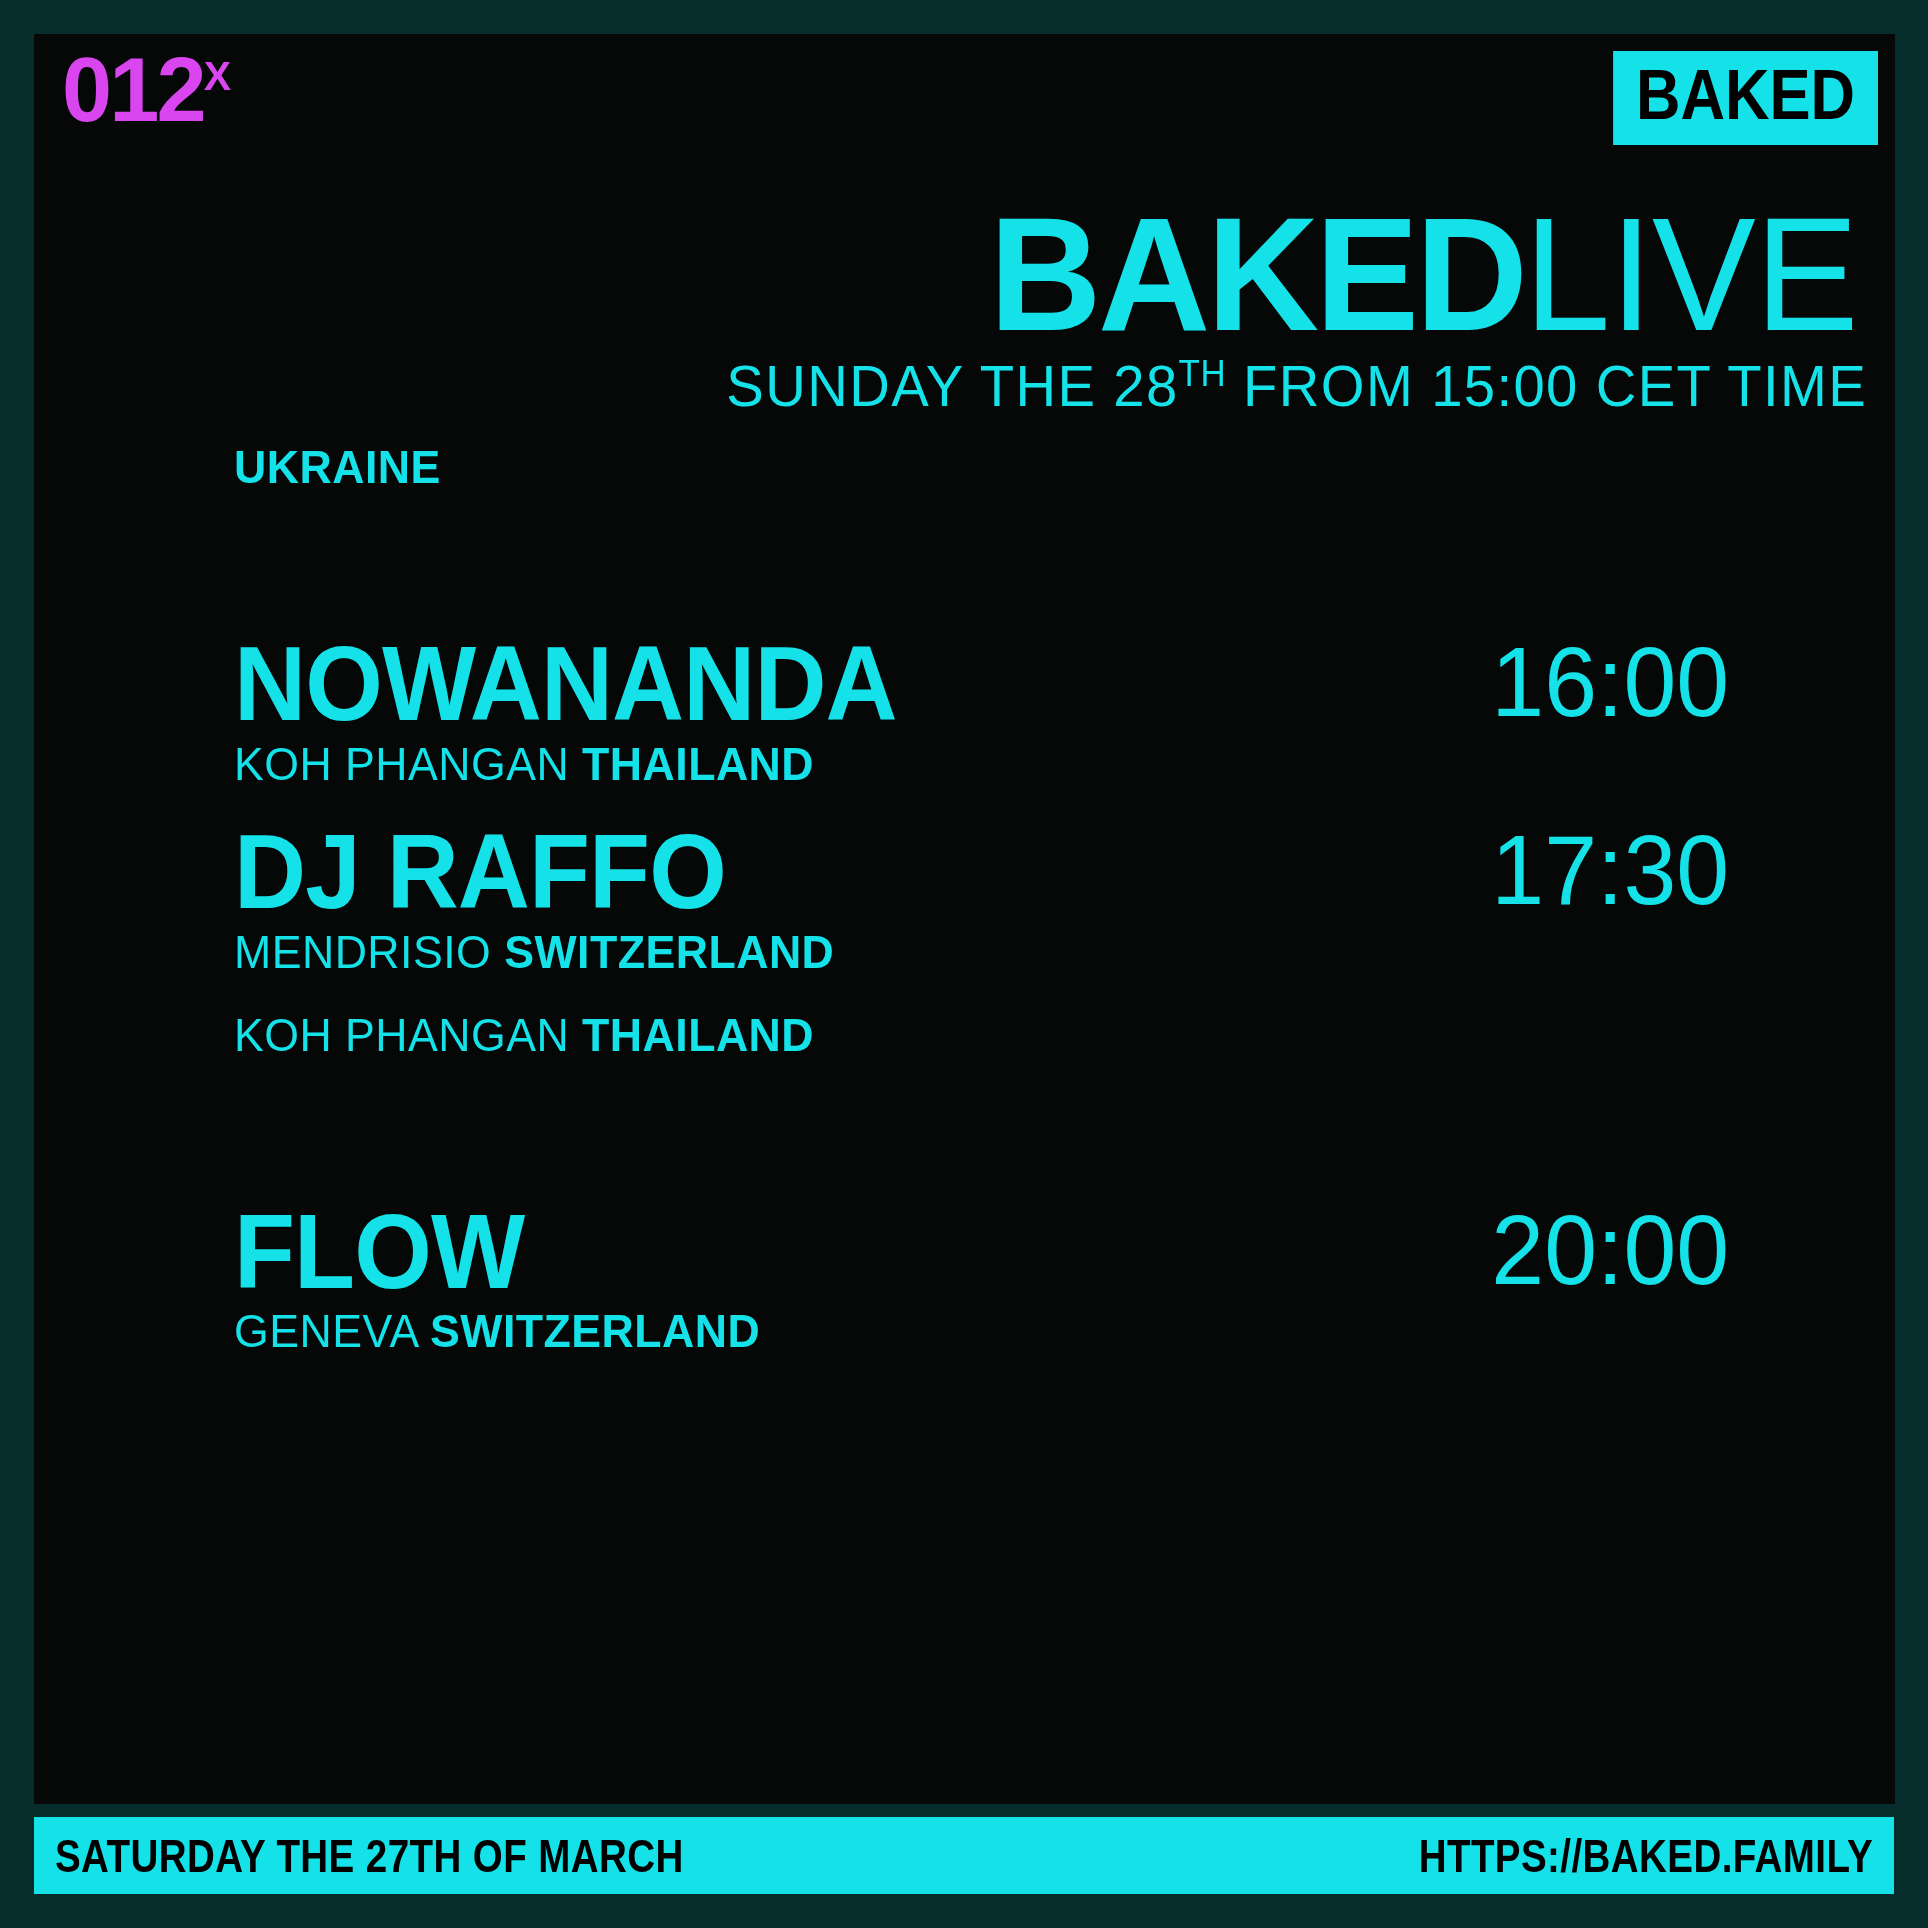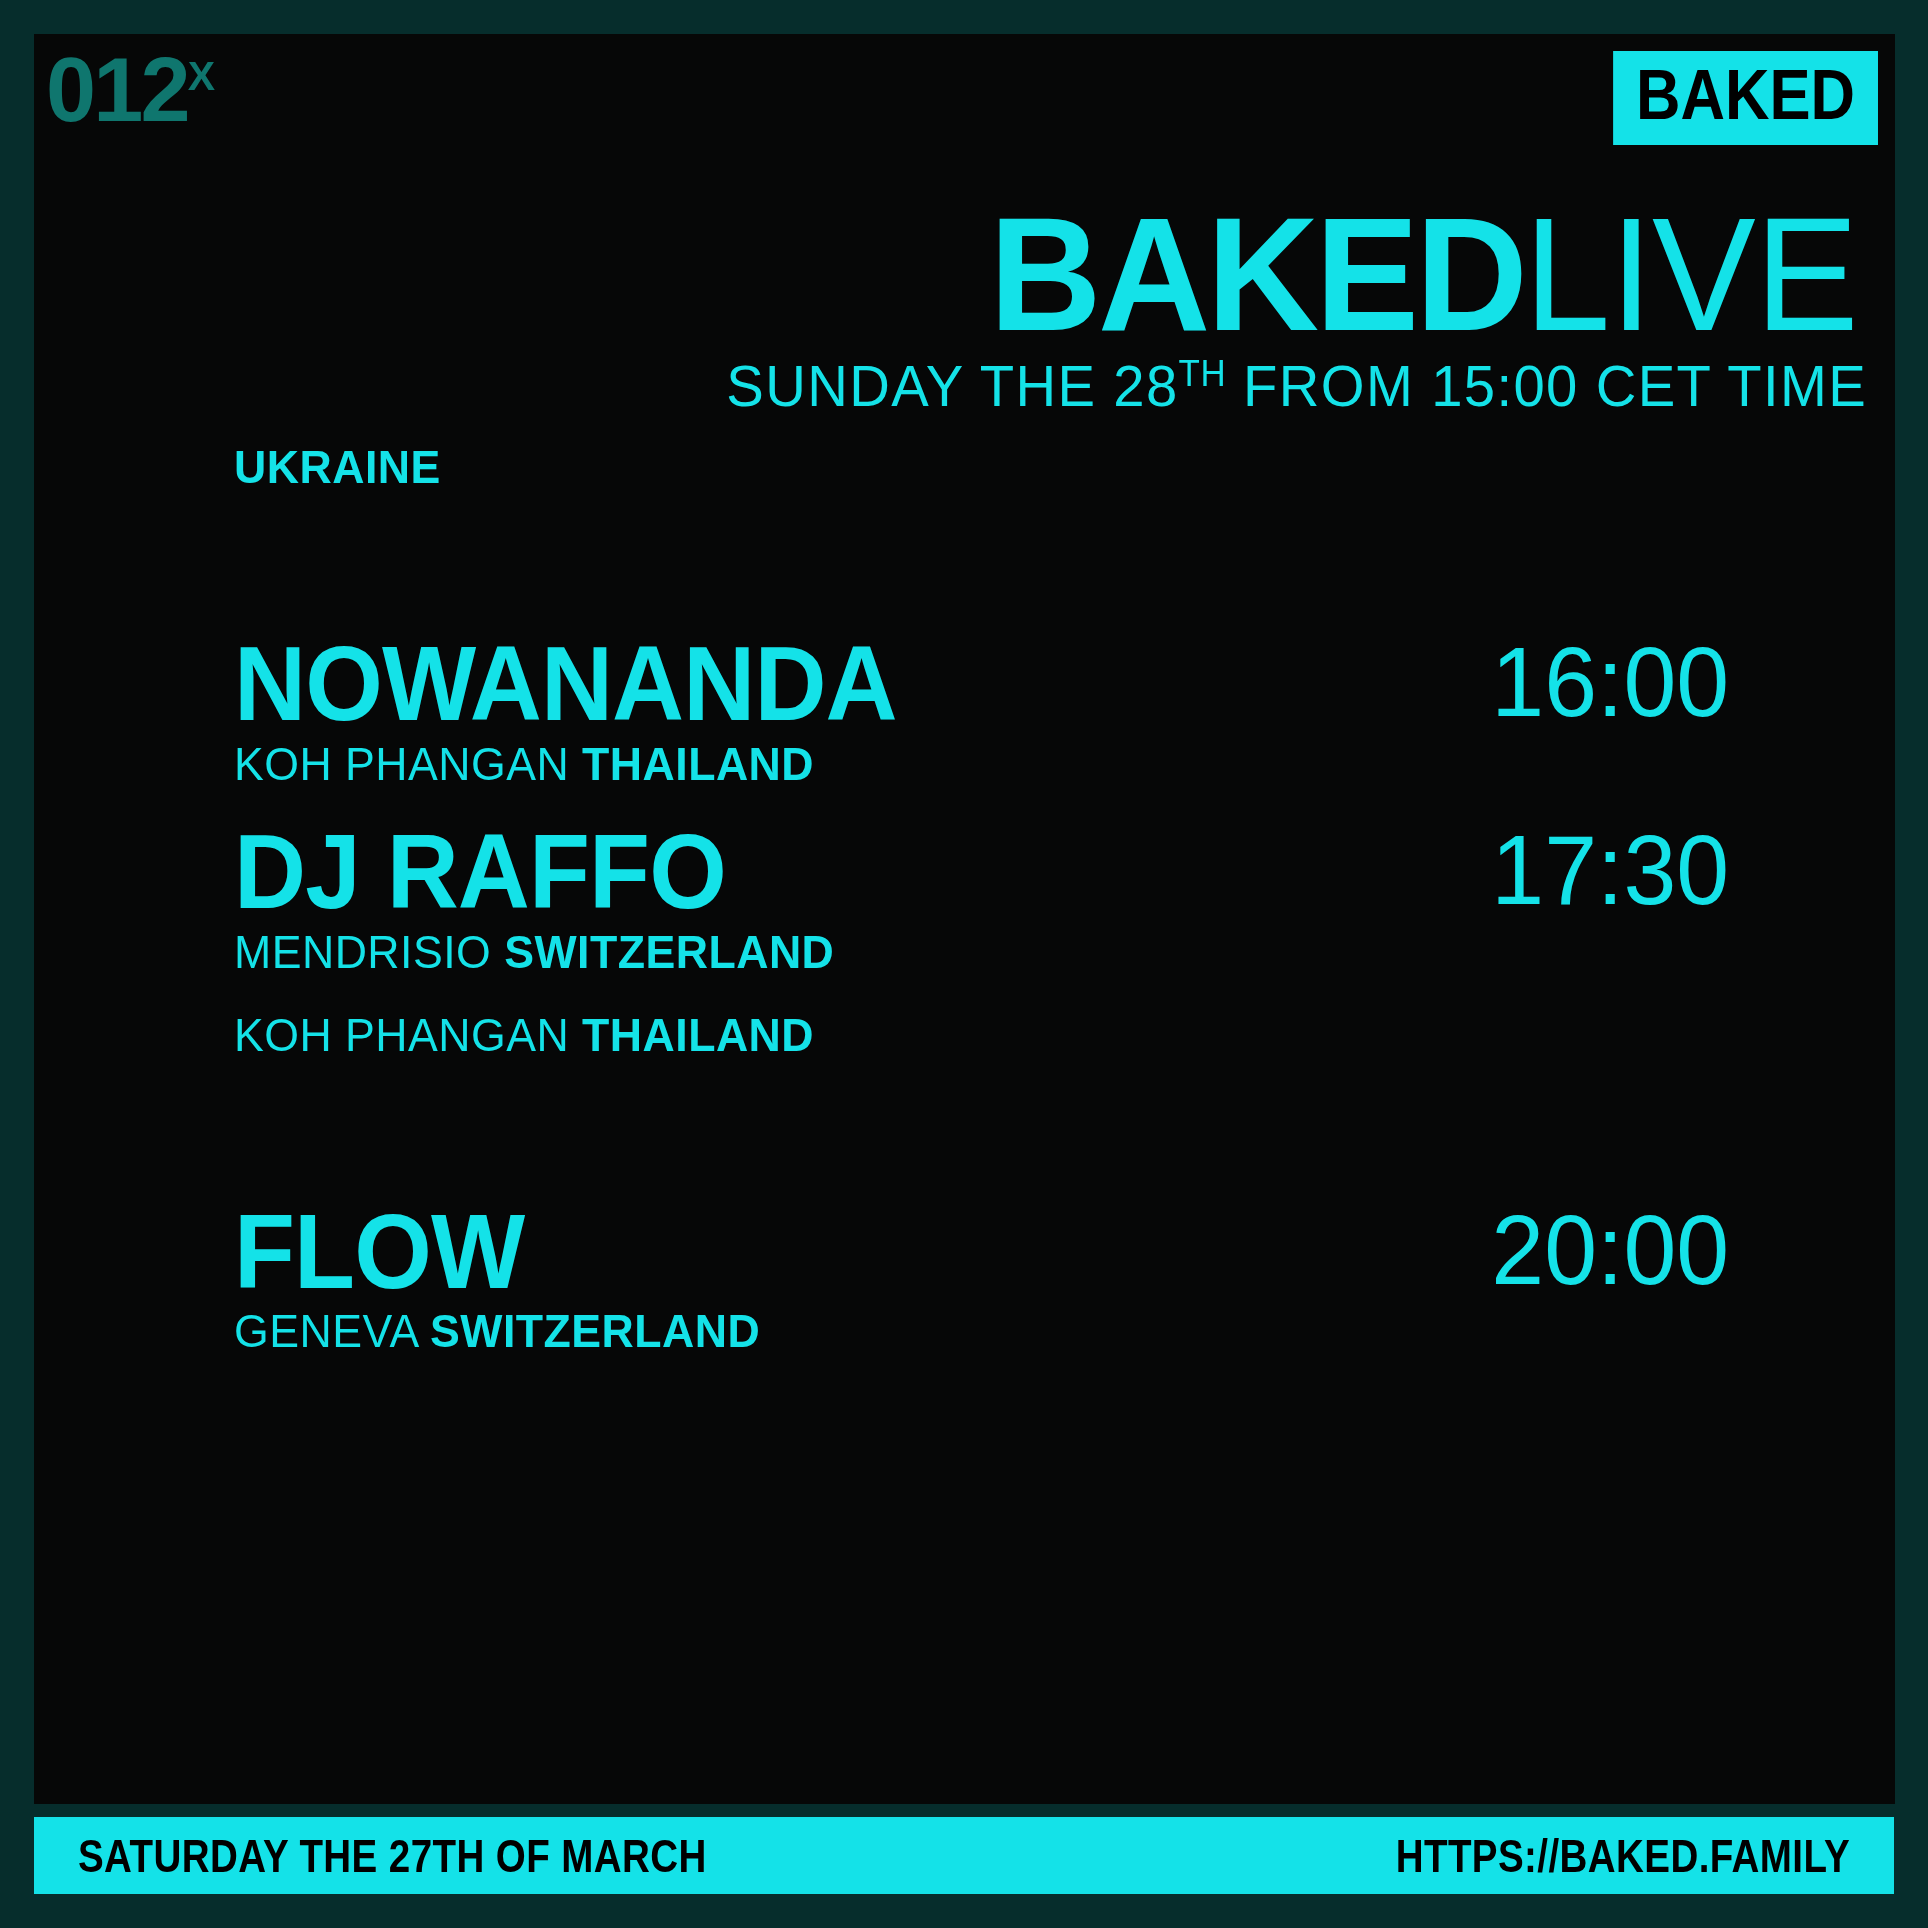--- a/index.html
+++ b/index.html
@@ -31,23 +31,23 @@
     width: 1861px;
     height: 1770px;
     background: #060707;
     box-sizing: border-box;
     overflow: hidden;
   }
 
   
   .brand-mark {
     position: absolute;
-    left: 12px;
+    left: 28px;
     top: 11.3px;
-    color: #0f766e;
+    color: #d946ef;
     font-size: 90px;
     font-weight: bold;
     letter-spacing: -2.8px;
     line-height: 1;
     font-family: "Liberation Sans", sans-serif;
   }
   .brand-mark .sup {
     font-size: 41px;
     font-weight: bold;
     vertical-align: super;
@@ -158,21 +158,21 @@
   .footer {
     position: absolute;
     left: 34px;
     right: 34px;
     bottom: 34px;
     height: 77px;
     background: #14e2e8;
     display: flex;
     align-items: center;
     justify-content: space-between;
-    padding: 0 44px;
+    padding: 0 21px;
     box-sizing: border-box;
   }
   .footer-text {
     color: #000000;
     font-size: 47px;
     font-weight: bold;
     letter-spacing: 0.5px;
     line-height: 1;
     white-space: nowrap;
     transform: scaleX(0.82);

